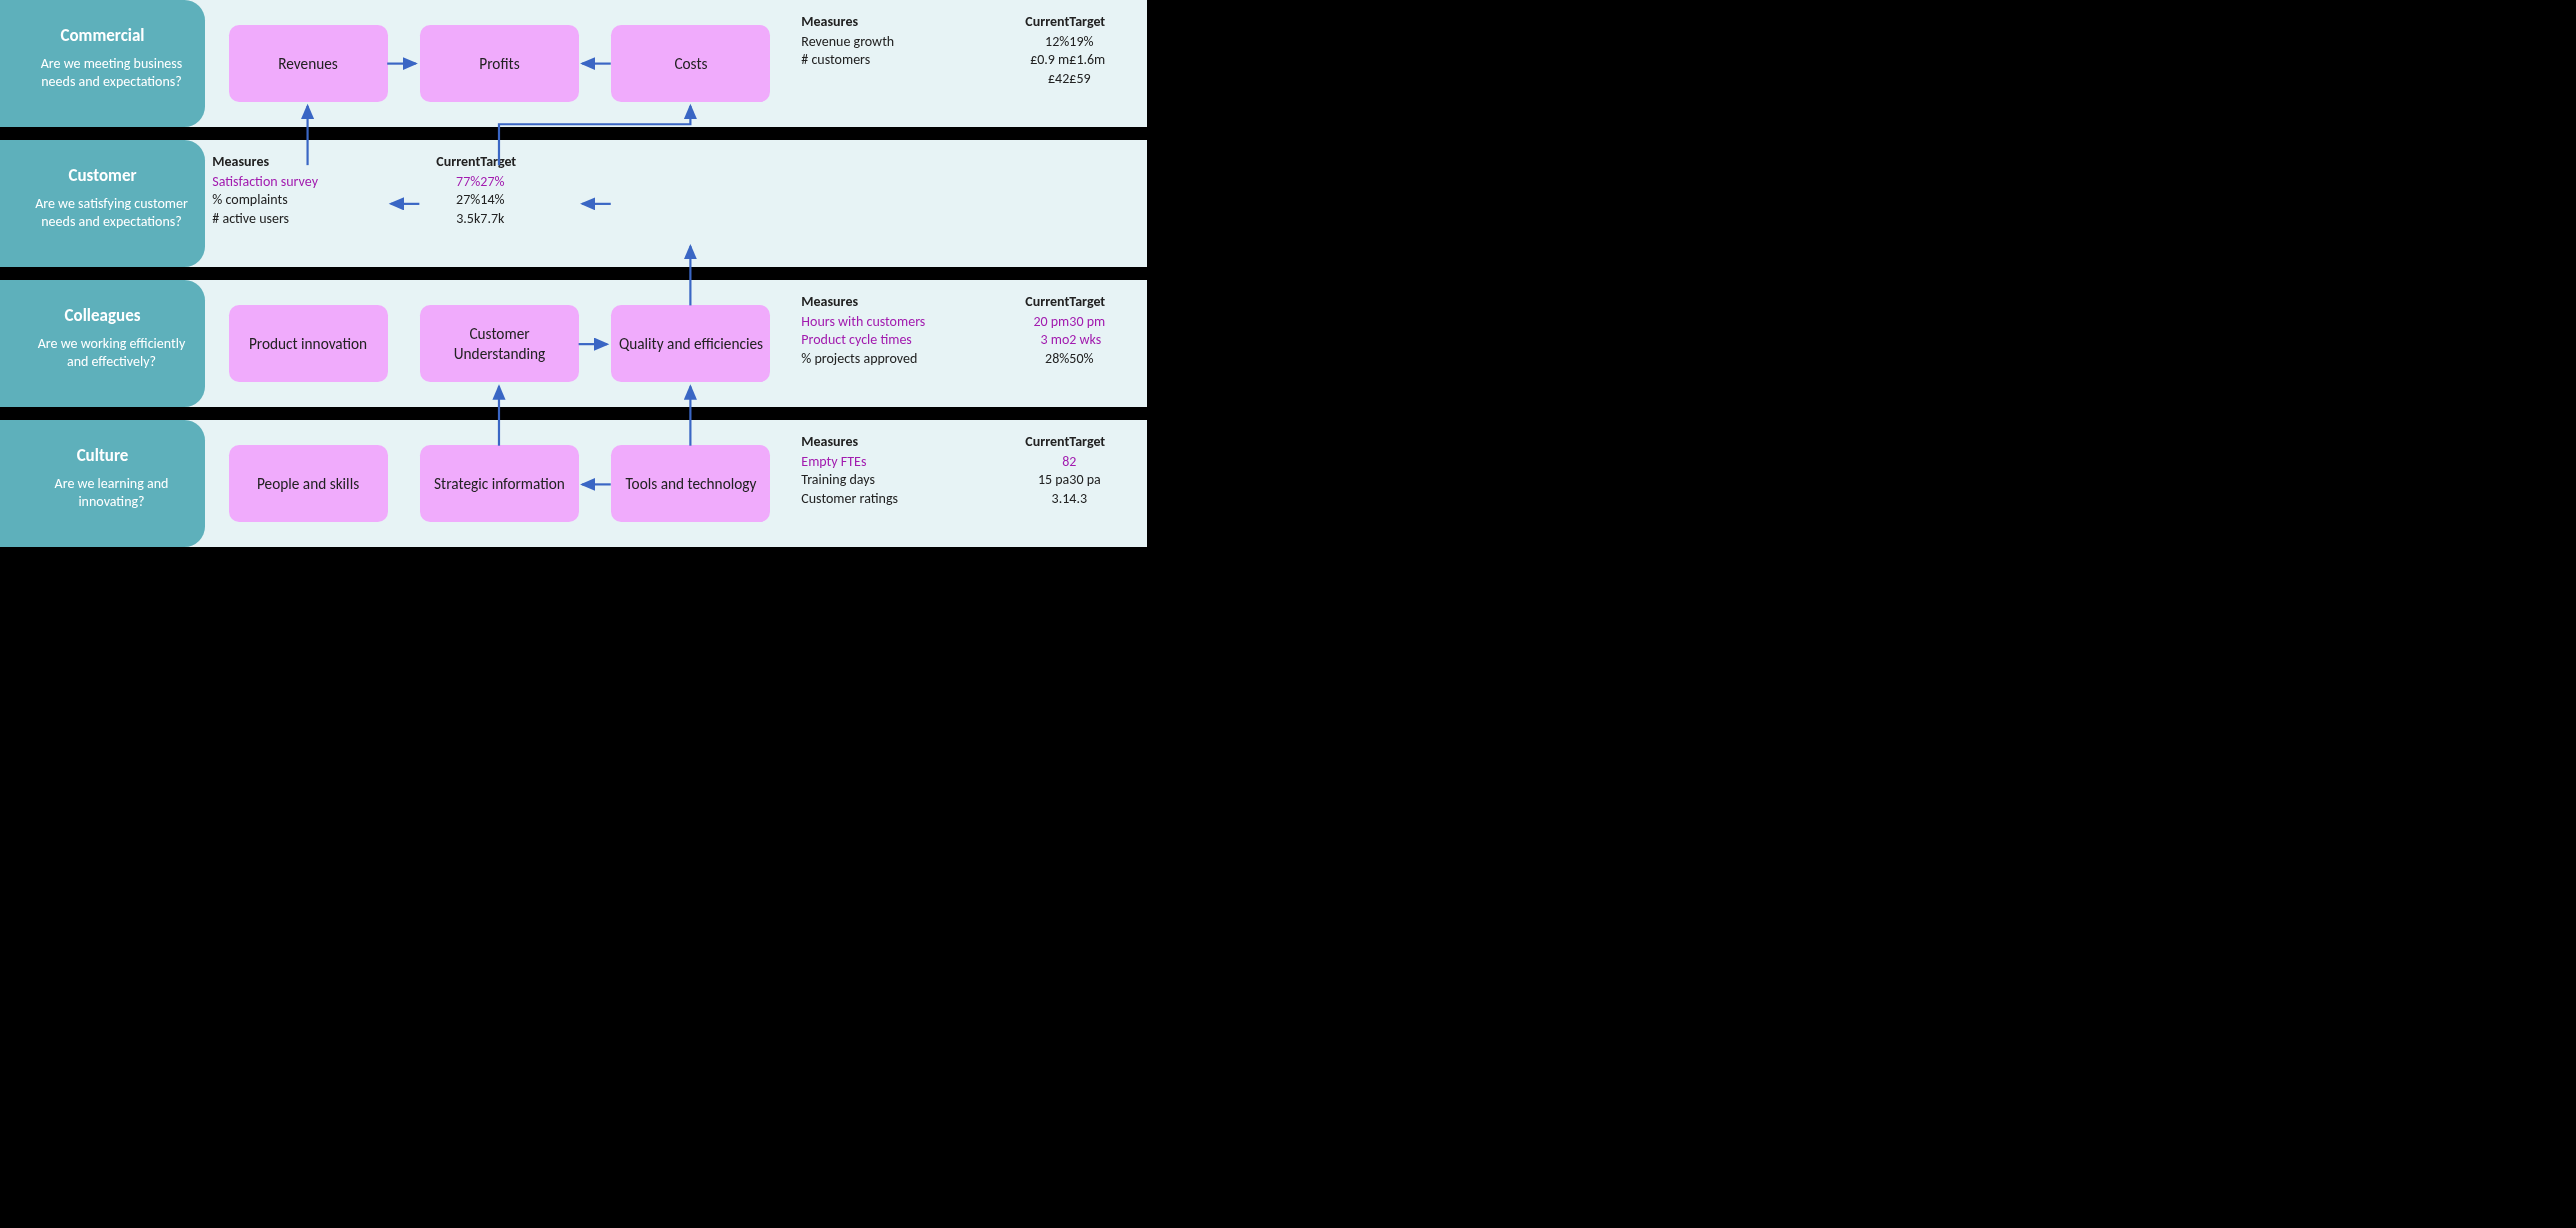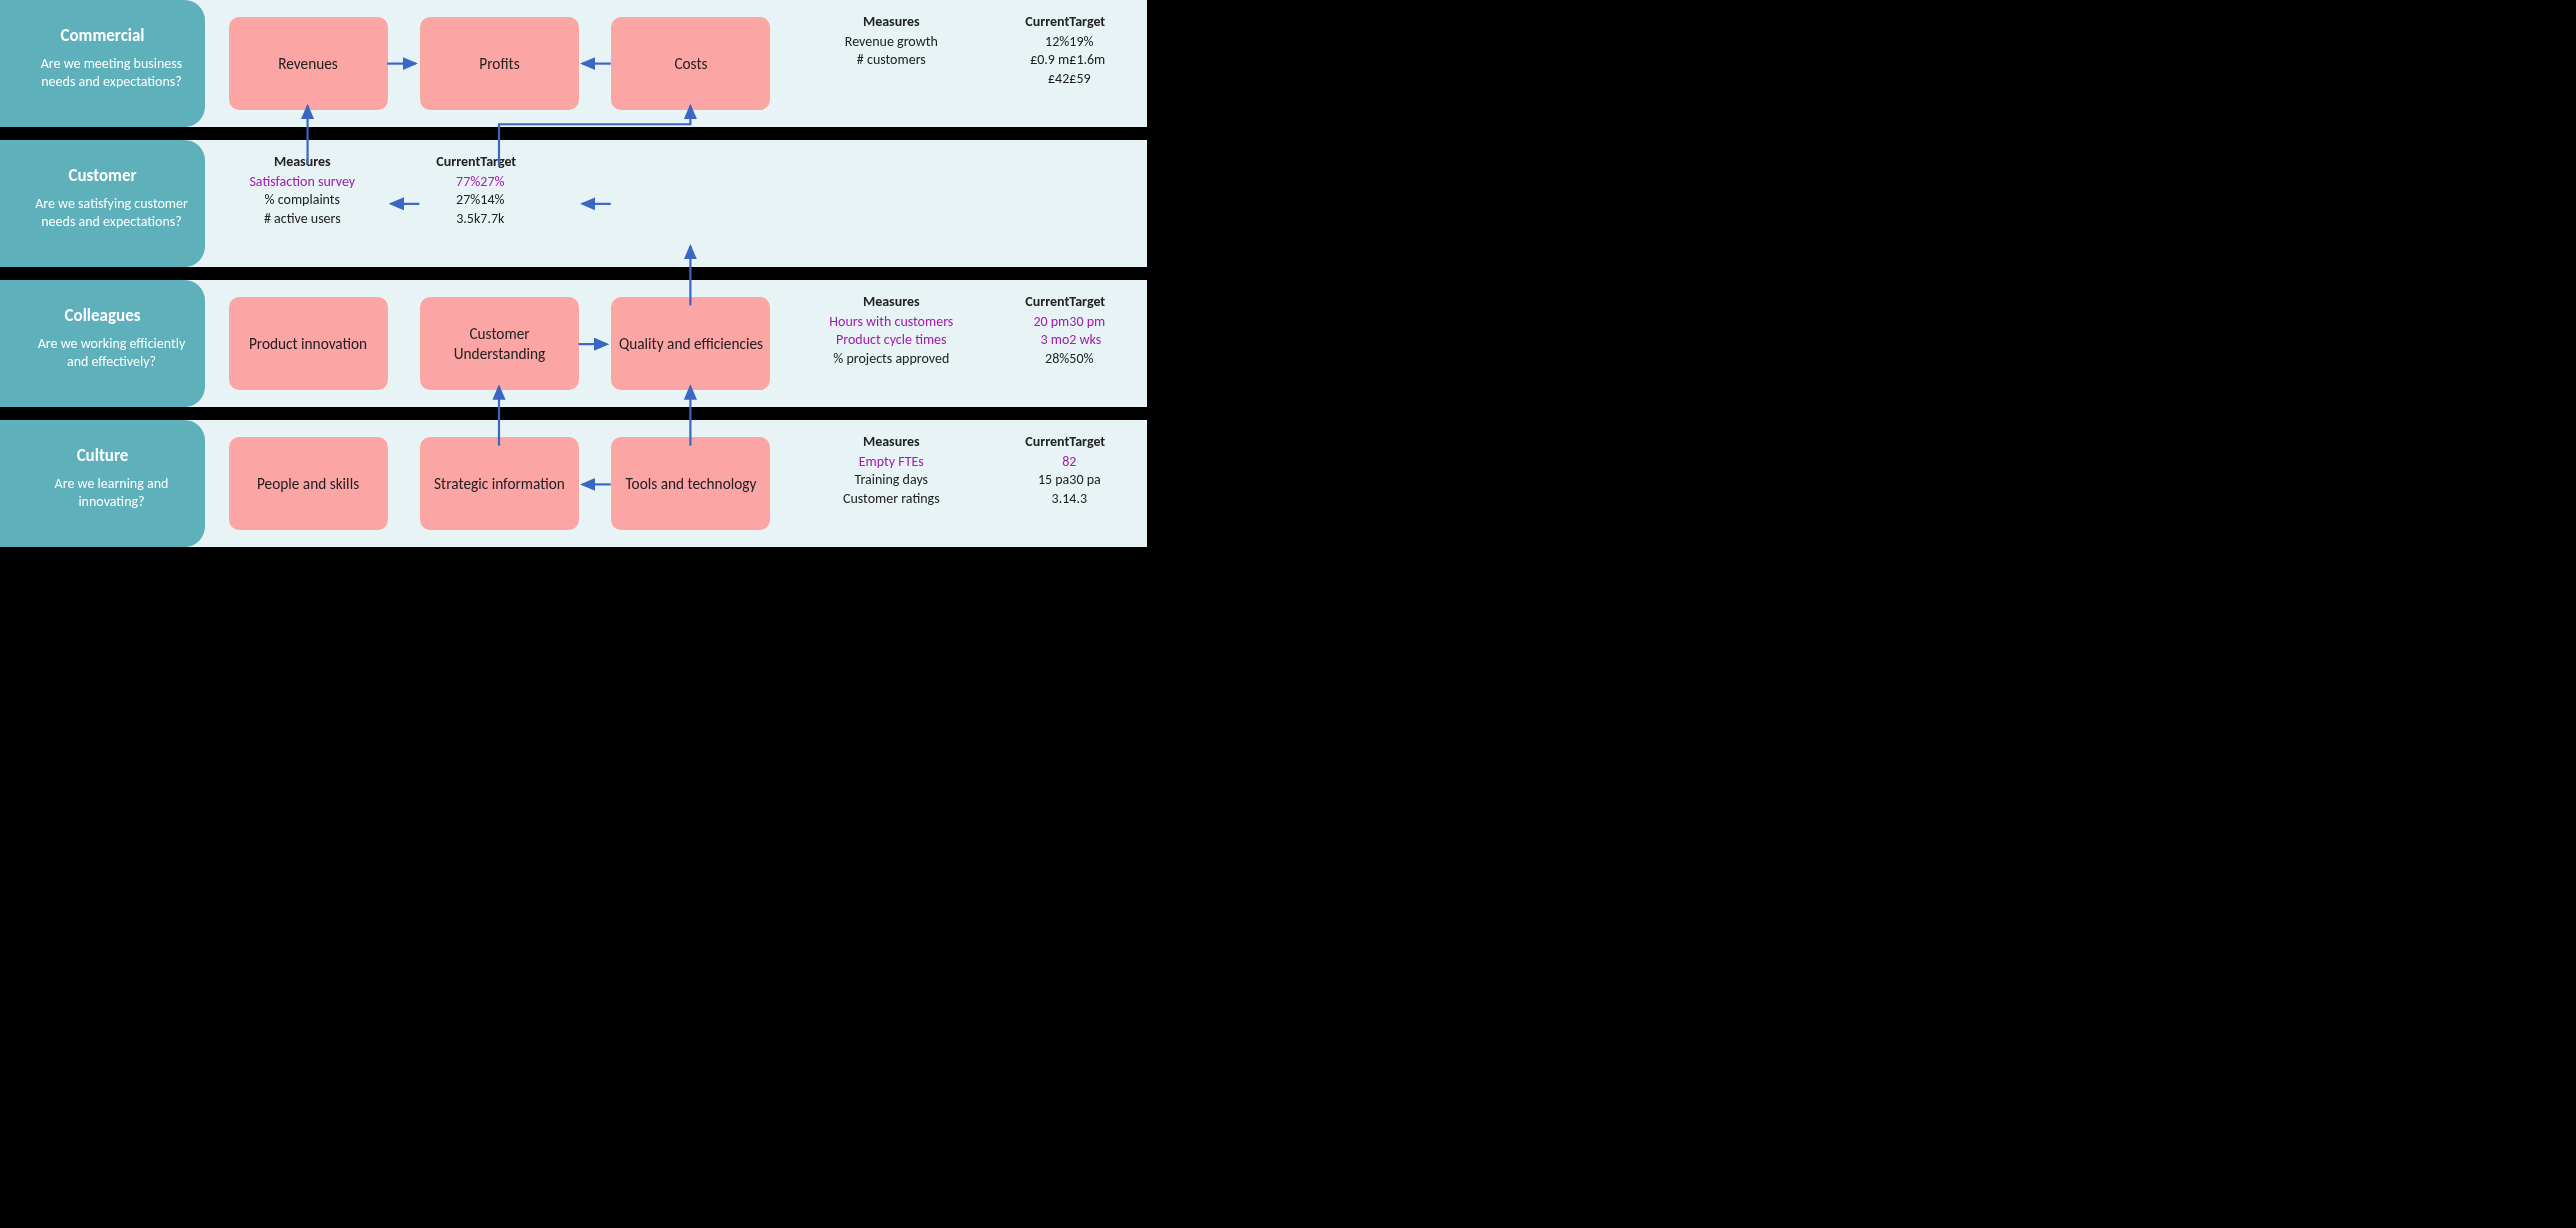--- a/index.html
+++ b/index.html
@@ -44,42 +44,42 @@
   }
   .boxes {
     flex:0 0 589px;
     position:relative;
     display:flex;
     align-items:center;
     justify-content:space-around;
     padding:0 7.3px;
   }
   .node {
-    background:#fca5a5;
+    background:#f0abfc;
     border-radius:10.2px;
     width:159px;
-    height:93px;
+    height:77px;
     display:flex;
     align-items:center;
     justify-content:center;
     text-align:center;
     font-size:15.3px;
     color:#222;
     padding:5.8px 7.3px;
     line-height:1.25;
   }
   .measures {
     flex:1;
     padding:13px 22px 13px 7.3px;
     display:flex;
     font-size:14px;
     color:#222;
   }
   .measures .col { display:flex; flex-direction:column; }
-  .measures .col.m   { width:180px;text-align:center; }
+  .measures .col.m   { width:180px; }
   .measures .col.cur { width:88px;align-items:flex-end; }
   .measures .col.tgt { width:88px; }
   .measures .hd { font-weight:700; margin-bottom:2.9px; }
   .measures .v  { margin-bottom:1.5px; }
   .measures .link { color:#a21caf; }
   svg.arrows {
     position:absolute;
     left:0; top:0;
     width:1147px;
     pointer-events:none;

